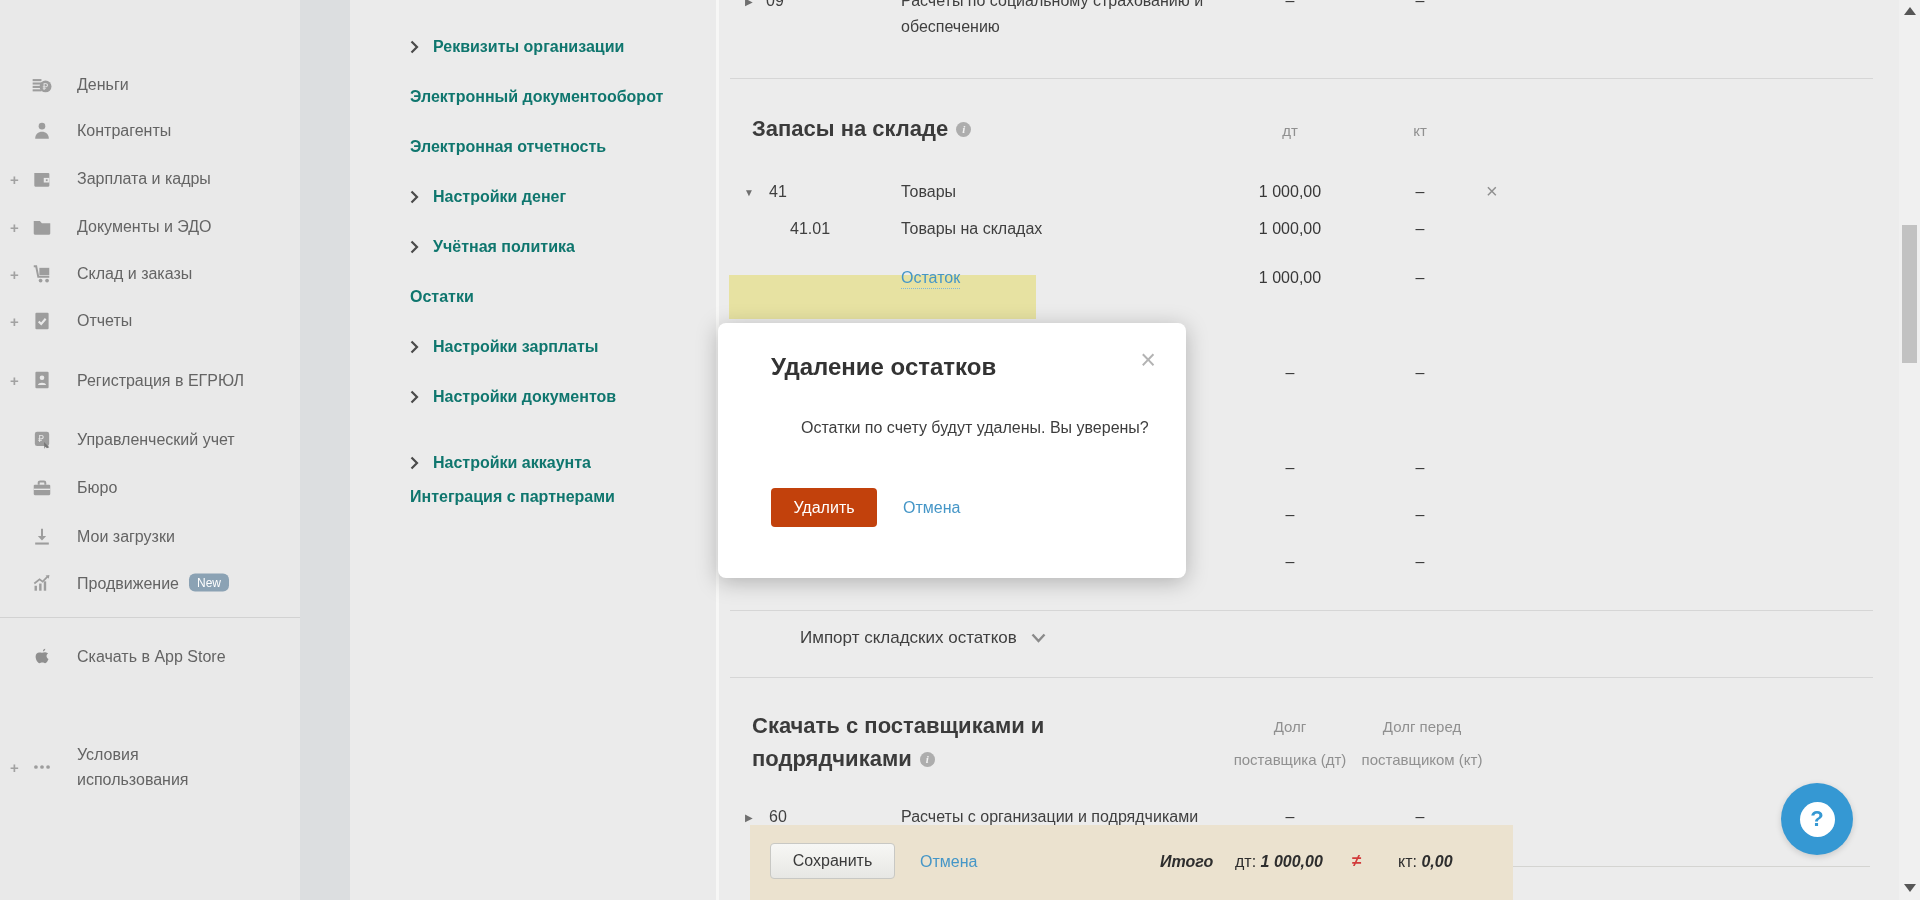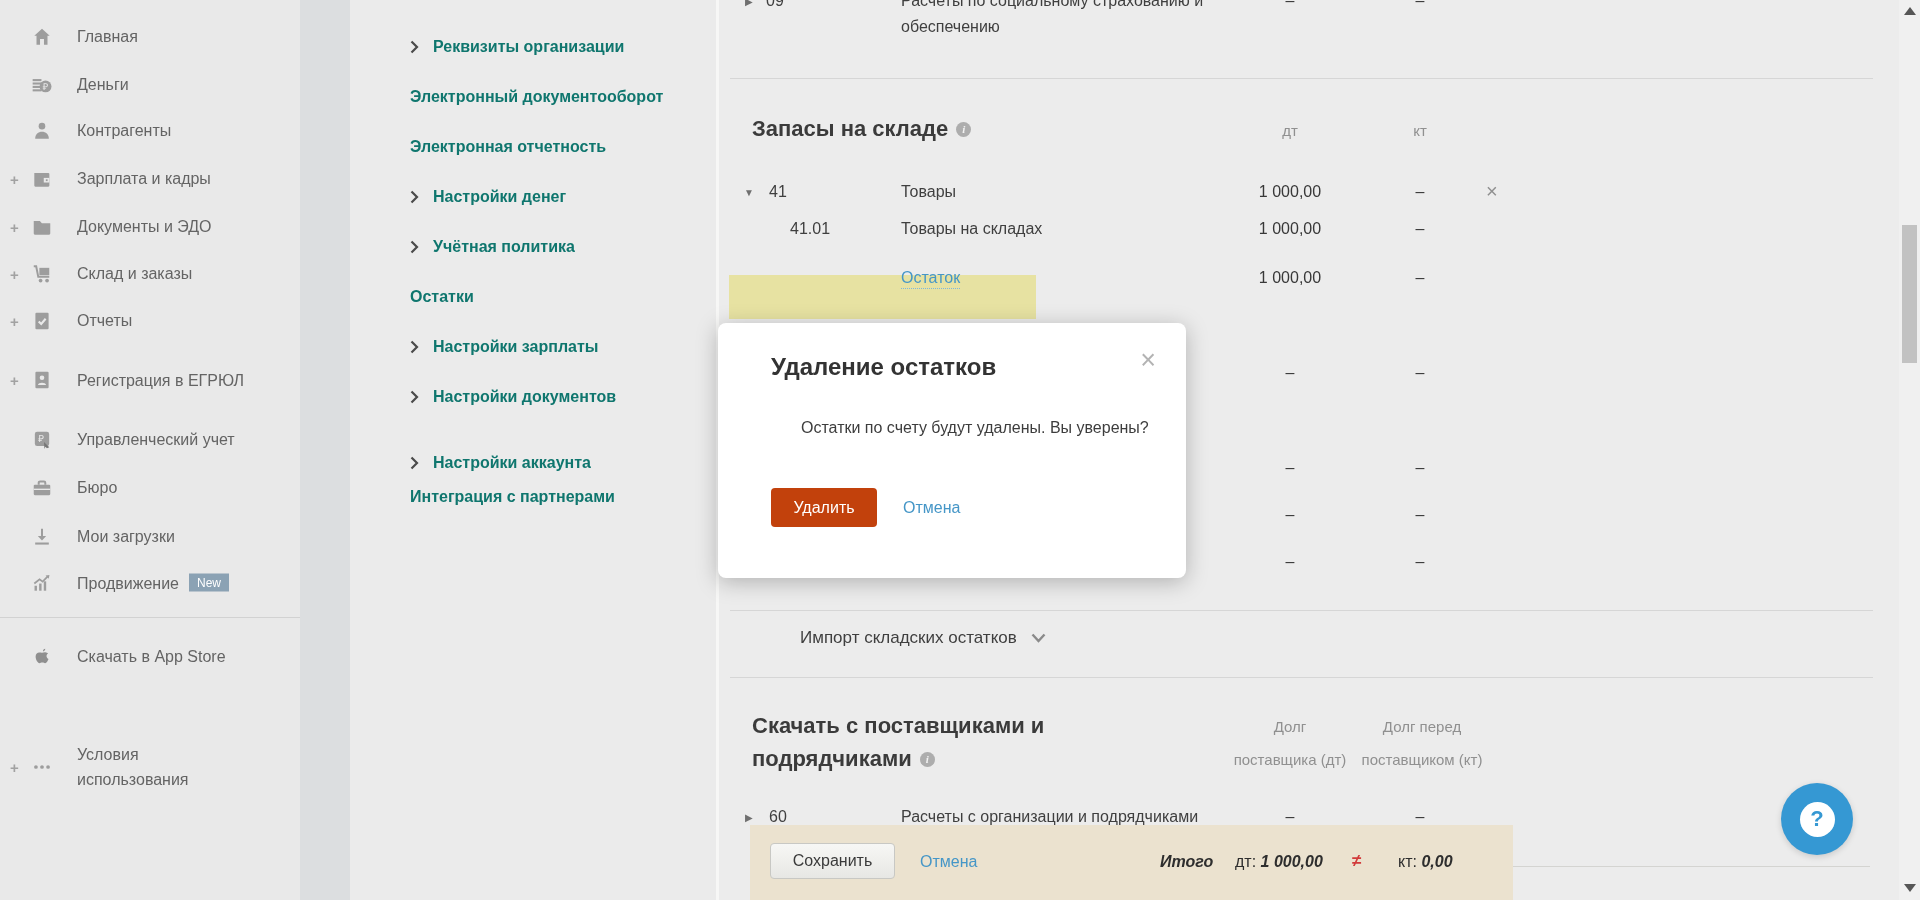--- a/index.html
+++ b/index.html
@@ -10,21 +10,21 @@
   .sidebar{position:absolute;left:0;top:0;width:300px;height:900px;background:#e9e9e9;}
   .sb-gap{position:absolute;left:300px;top:0;width:50px;height:900px;background:#dcdee0;}
   .sb-item{position:absolute;left:0;width:300px;height:34px;cursor:pointer;}
   .sb-plus{position:absolute;left:10px;top:50%;transform:translateY(-50%);
            color:#a2a2a2;font-size:15px;font-weight:bold;}
   .sb-ico{position:absolute;left:31px;top:50%;transform:translateY(-50%);width:22px;height:22px;}
   .sb-label{position:absolute;left:77px;top:50%;transform:translateY(-50%);
             font-size:16px;color:#646464;white-space:nowrap;}
   .sb-label.wrap{white-space:normal;width:175px;line-height:25px;}
   .sb-badge{display:inline-block;margin-left:10px;background:#8ba2b4;color:#fff;
-            font-size:12px;padding:2px 8px;border-radius:0;vertical-align:2px;}
+            font-size:12px;padding:2px 8px;border-radius:6px;vertical-align:2px;}
   .sb-divider{position:absolute;left:0;top:617px;width:300px;height:1px;background:#d2d2d2;}
 
   
   .settings{position:absolute;left:350px;top:0;width:366px;height:900px;background:#ebebeb;}
   .menu-highlight{position:absolute;left:379px;top:275px;width:307px;height:44px;background:#e7e2a2;}
   .menu-item{position:absolute;left:410px;height:34px;display:flex;align-items:center;
              font-size:16px;font-weight:bold;color:#0f766e;cursor:pointer;white-space:nowrap;}
   .menu-chevron{margin-right:14px;display:inline-block;line-height:0;}
   .vline{position:absolute;left:716px;top:0;width:3px;height:900px;background:#f7f7f6;}
 
@@ -86,28 +86,20 @@
 
   svg{display:block;}
 </style>
 </head>
 <body>
 
 <div id="app">
 
   <div class="sidebar">
 
-    <div class="sb-item" style="top:20px">
-      <span class="sb-ico">
-        <svg width="22" height="22" viewBox="0 0 20 20" fill="#9d9d9d">
-            <path d="M10 2.5 17 8.8H15V17h-3.2v-5.2H8.2V17H5V8.8H3Z"></path>
-          </svg>
-      </span>
-      <span class="sb-label">Главная</span>
-    </div>
 
     <div class="sb-item" style="top:68px">
       <span class="sb-ico">
         <svg width="22" height="22" viewBox="0 0 20 20" fill="#9d9d9d">
             <rect x="1.5" y="4.6" width="8" height="1.9"></rect>
             <rect x="1.5" y="7.7" width="8" height="1.9"></rect>
             <rect x="1.5" y="10.8" width="8" height="1.9"></rect>
             <rect x="1.5" y="13.9" width="8" height="1.9"></rect>
             <circle cx="13.2" cy="11.3" r="5.4"></circle>
             <text x="13.2" y="14.3" text-anchor="middle" font-size="8.5" fill="#e9e9e9">₽</text>

